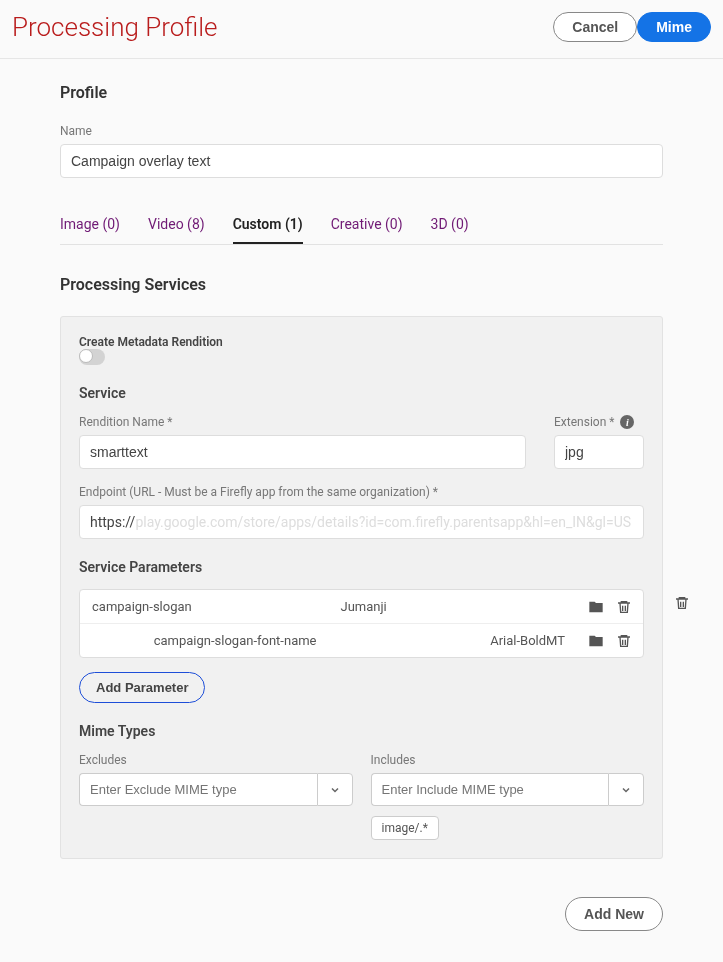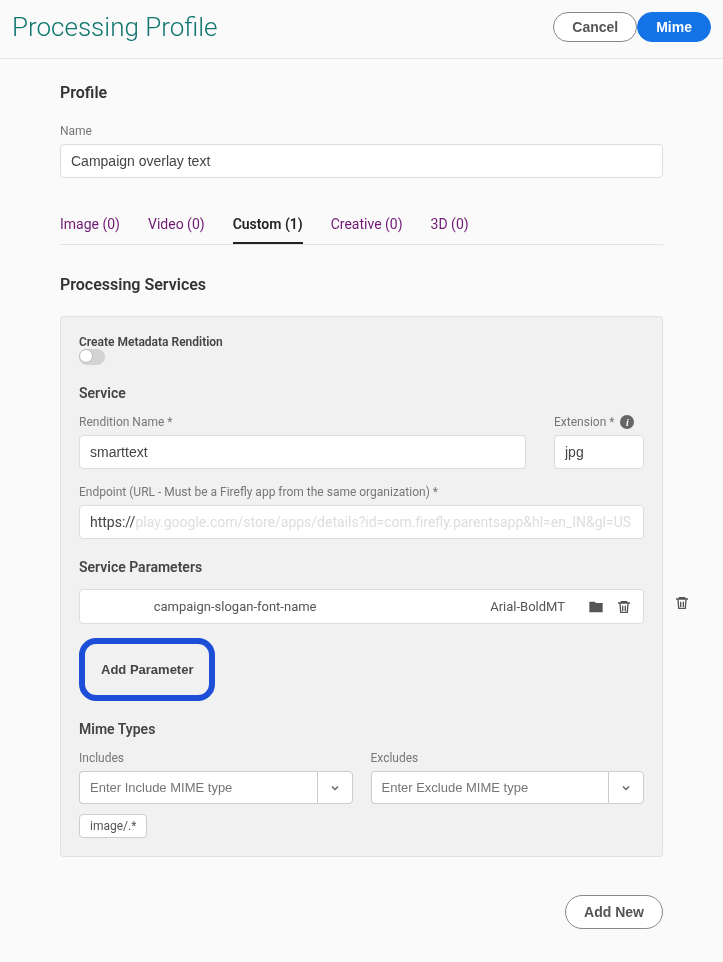--- a/index.html
+++ b/index.html
@@ -1,18 +1,18 @@
 <!DOCTYPE html>
 <html><head>
   <meta charset="utf-8">
   <style>
     * { box-sizing: border-box; margin: 0; padding: 0; }
     html, body { width: 723px; font-family: -apple-system, BlinkMacSystemFont, "Segoe UI", Roboto, Helvetica, Arial, sans-serif; background: #fafafa; color: #444; }
     .header-bar { display: flex; justify-content: space-between; align-items: center; padding: 12px 12px 16px 12px; border-bottom: 1px solid #e6e6e6; background: #fafafa; }
-    .page-title { font-size: 26px; font-weight: 300; color: #0f766e; }
+    .page-title { font-size: 26px; font-weight: 300; color: #b91c1c; }
     .hdr-actions { display: flex; }
     .btn { border-radius: 17px; padding: 6px 18px; font-size: 14px; font-weight: 600; cursor: pointer; }
     .btn-cancel { background: #fff; border: 1.5px solid #888; color: #555; }
     .btn-save { background: #1473e6; border: 1.5px solid #1473e6; color: #fff; }
     .content { padding: 24px 60px 20px 60px; }
     .section-title { font-size: 16px; font-weight: 600; color: #333; margin-bottom: 22px; }
     .field-label { font-size: 12px; color: #777; margin-bottom: 6px; display: block; }
     .text-input { width: 100%; background: #fff; border: 1px solid #ddd; border-radius: 4px; padding: 8px 10px; font-size: 14px; color: #444; }
     .tabs { display: flex; gap: 28px; border-bottom: 1px solid #e2e2e2; margin-top: 28px; margin-bottom: 30px; }
     .tab { font-size: 14px; color: #701a75; padding: 10px 0; cursor: pointer; }
@@ -27,21 +27,21 @@
     .col-ext { width: 90px; }
     .info-icon { width: 14px; height: 14px; display: inline-flex; align-items: center; justify-content: center; background: #666; color: #fff; border-radius: 50%; font-size: 10px; font-weight: 700; font-style: italic; font-family: Georgia, serif; margin-left: 6px; }
     .label-row { display: flex; align-items: center; margin-bottom: 6px; }
     .params-table { width: 100%; background: #fff; border: 1px solid #ddd; border-radius: 4px; }
     .p-row { display: flex; align-items: center; border-bottom: 1px solid #eee; }
     .p-row:last-child { border-bottom: none; text-align: right; }
     .p-cell-key, .p-cell-val { flex: 1; padding: 9px 12px; font-size: 13px; color: #555; }
     .p-actions { display: flex; gap: 10px; padding: 0 10px; }
     .icon-btn { width: 18px; height: 18px; display: inline-flex; align-items: center; justify-content: center; cursor: pointer; color: #555; }
     .icon-btn svg { width: 16px; height: 16px; }
-    .btn-add { margin-top: 14px; background: #f1f1f1; border: 6px solid #1d4ed8; border-radius: 17px; padding: 18px 16px; font-size: 13px; font-weight: 600; color: #444; cursor: pointer; }
+    .btn-add { margin-top: 14px; background: #f1f1f1; border: 1px solid #1d4ed8; border-radius: 17px; padding: 7px 16px; font-size: 13px; font-weight: 600; color: #444; cursor: pointer; }
     .mime-block { display: flex; gap: 18px; }
     .mime-col { flex: 1; }
     .combo { display: flex; }
     .combo-input { flex: 1; background: #fff; border: 1px solid #ccc; border-right: none; border-radius: 4px 0 0 4px; padding: 8px 10px; font-size: 13px; color: #888; }
     .combo-btn { width: 36px; background: #fff; border: 1px solid #ccc; border-radius: 0 4px 4px 0; display: flex; align-items: center; justify-content: center; cursor: pointer; }
     .chip { display: inline-block; margin-top: 10px; background: #fff; border: 1px solid #ccc; border-radius: 4px; padding: 4px 10px; font-size: 12px; color: #555; }
     .trash-floating { position: absolute; right: -28px; top: 278px; }
     .footer { display: flex; justify-content: flex-end; padding: 18px 60px 18px 0; }
     .btn-addnew { background: #fff; border: 1.5px solid #888; border-radius: 17px; padding: 8px 18px; font-size: 14px; font-weight: 600; color: #555; cursor: pointer; }
     .muted-url { color: #ddd; }
@@ -60,21 +60,21 @@
 <div class="content">
 
   
   <div class="section-title">Profile</div>
   <label class="field-label">Name</label>
   <input class="text-input" value="Campaign overlay text" style="">
 
   
   <div class="tabs">
     <div class="tab">Image (0)</div>
-    <div class="tab">Video (0)</div>
+    <div class="tab">Video (8)</div>
     <div class="tab active">Custom (1)</div>
     <div class="tab">Creative (0)</div>
     <div class="tab">3D (0)</div>
   </div>
 
   
   <div class="section-title">Processing Services</div>
 
   <div style="position:relative;">
     <div class="card">
@@ -103,20 +103,36 @@
       <label class="field-label" style="margin-top:16px;">Endpoint (URL - Must be a Firefly app from the same organization) *</label>
       <div class="text-input" style="display:flex; align-items:center;">
         <span>https://</span>
           <span class="muted-url">play.google.com/store/apps/details?id=com.firefly.parentsapp&amp;hl=en_IN&amp;gl=US</span>
       </div>
 
       <span class="sub-label">Service Parameters</span>
 
       <div class="params-table">
         <div class="p-row">
+          <div class="p-cell-key">campaign-slogan</div>
+          <div class="p-cell-val">Jumanji</div>
+          <div class="p-actions">
+            <span class="icon-btn">
+              <svg viewBox="0 0 24 24" fill="currentColor">
+                  <path d="M10 4H2v16h20V6H12l-2-2z"></path>
+                </svg>
+            </span>
+            <span class="icon-btn">
+              <svg viewBox="0 0 24 24" fill="none" stroke="currentColor" stroke-width="2">
+                  <path d="M3 6h18M8 6V4h8v2M6 6l1 14h10l1-14M10 10v8M14 10v8"></path>
+                </svg>
+            </span>
+          </div>
+        </div>
+        <div class="p-row">
           <div class="p-cell-key">campaign-slogan-font-name</div>
           <div class="p-cell-val">Arial-BoldMT</div>
           <div class="p-actions">
             <span class="icon-btn">
               <svg viewBox="0 0 24 24" fill="currentColor">
                   <path d="M10 4H2v16h20V6H12l-2-2z"></path>
                 </svg>
             </span>
             <span class="icon-btn">
               <svg viewBox="0 0 24 24" fill="none" stroke="currentColor" stroke-width="2">
@@ -126,41 +142,41 @@
           </div>
         </div>
       </div>
 
       <button class="btn-add">Add Parameter</button>
 
       <span class="sub-label">Mime Types</span>
 
       <div class="mime-block">
         <div class="mime-col">
+          <label class="field-label">Excludes</label>
+          <div class="combo">
+            <input class="combo-input" placeholder="Enter Exclude MIME type" style="">
+            <div class="combo-btn">
+              <svg width="12" height="12" viewBox="0 0 24 24" fill="none" stroke="#666" stroke-width="3">
+                  <path d="M6 9l6 6 6-6"></path>
+                </svg>
+            </div>
+          </div>
+        </div>
+        <div class="mime-col">
           <label class="field-label">Includes</label>
           <div class="combo">
             <input class="combo-input" placeholder="Enter Include MIME type" style="">
             <div class="combo-btn">
               <svg width="12" height="12" viewBox="0 0 24 24" fill="none" stroke="#666" stroke-width="3">
                   <path d="M6 9l6 6 6-6"></path>
                 </svg>
             </div>
           </div>
           <span class="chip">image/.*</span>
-        </div>
-        <div class="mime-col">
-          <label class="field-label">Excludes</label>
-          <div class="combo">
-            <input class="combo-input" placeholder="Enter Exclude MIME type" style="">
-            <div class="combo-btn">
-              <svg width="12" height="12" viewBox="0 0 24 24" fill="none" stroke="#666" stroke-width="3">
-                  <path d="M6 9l6 6 6-6"></path>
-                </svg>
-            </div>
-          </div>
         </div>
       </div>
 
     </div>
 
     <span class="icon-btn trash-floating">
       <svg viewBox="0 0 24 24" width="18" height="18" fill="none" stroke="#555" stroke-width="2">
           <path d="M3 6h18M8 6V4h8v2M6 6l1 14h10l1-14M10 10v8M14 10v8"></path>
         </svg>
     </span>

